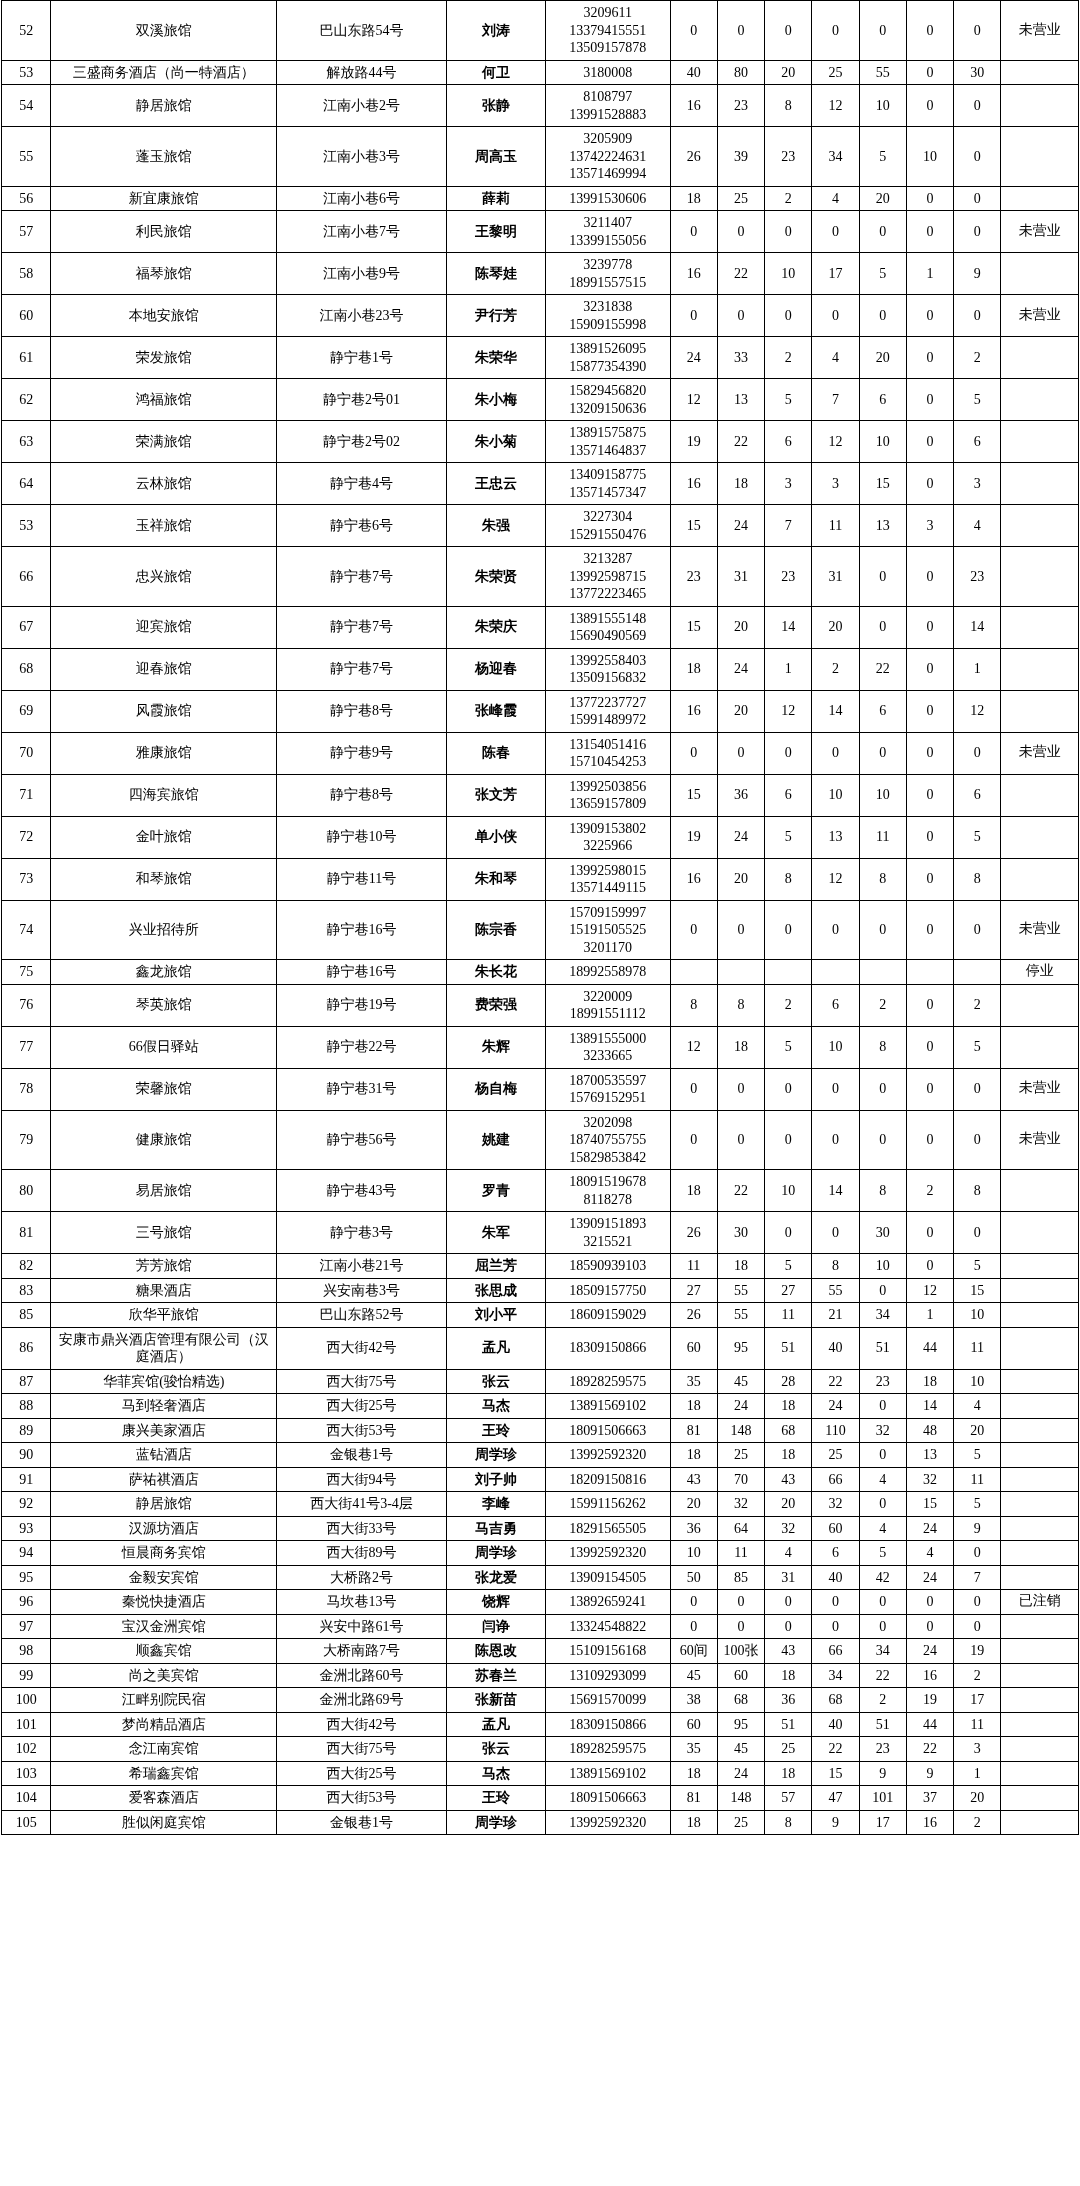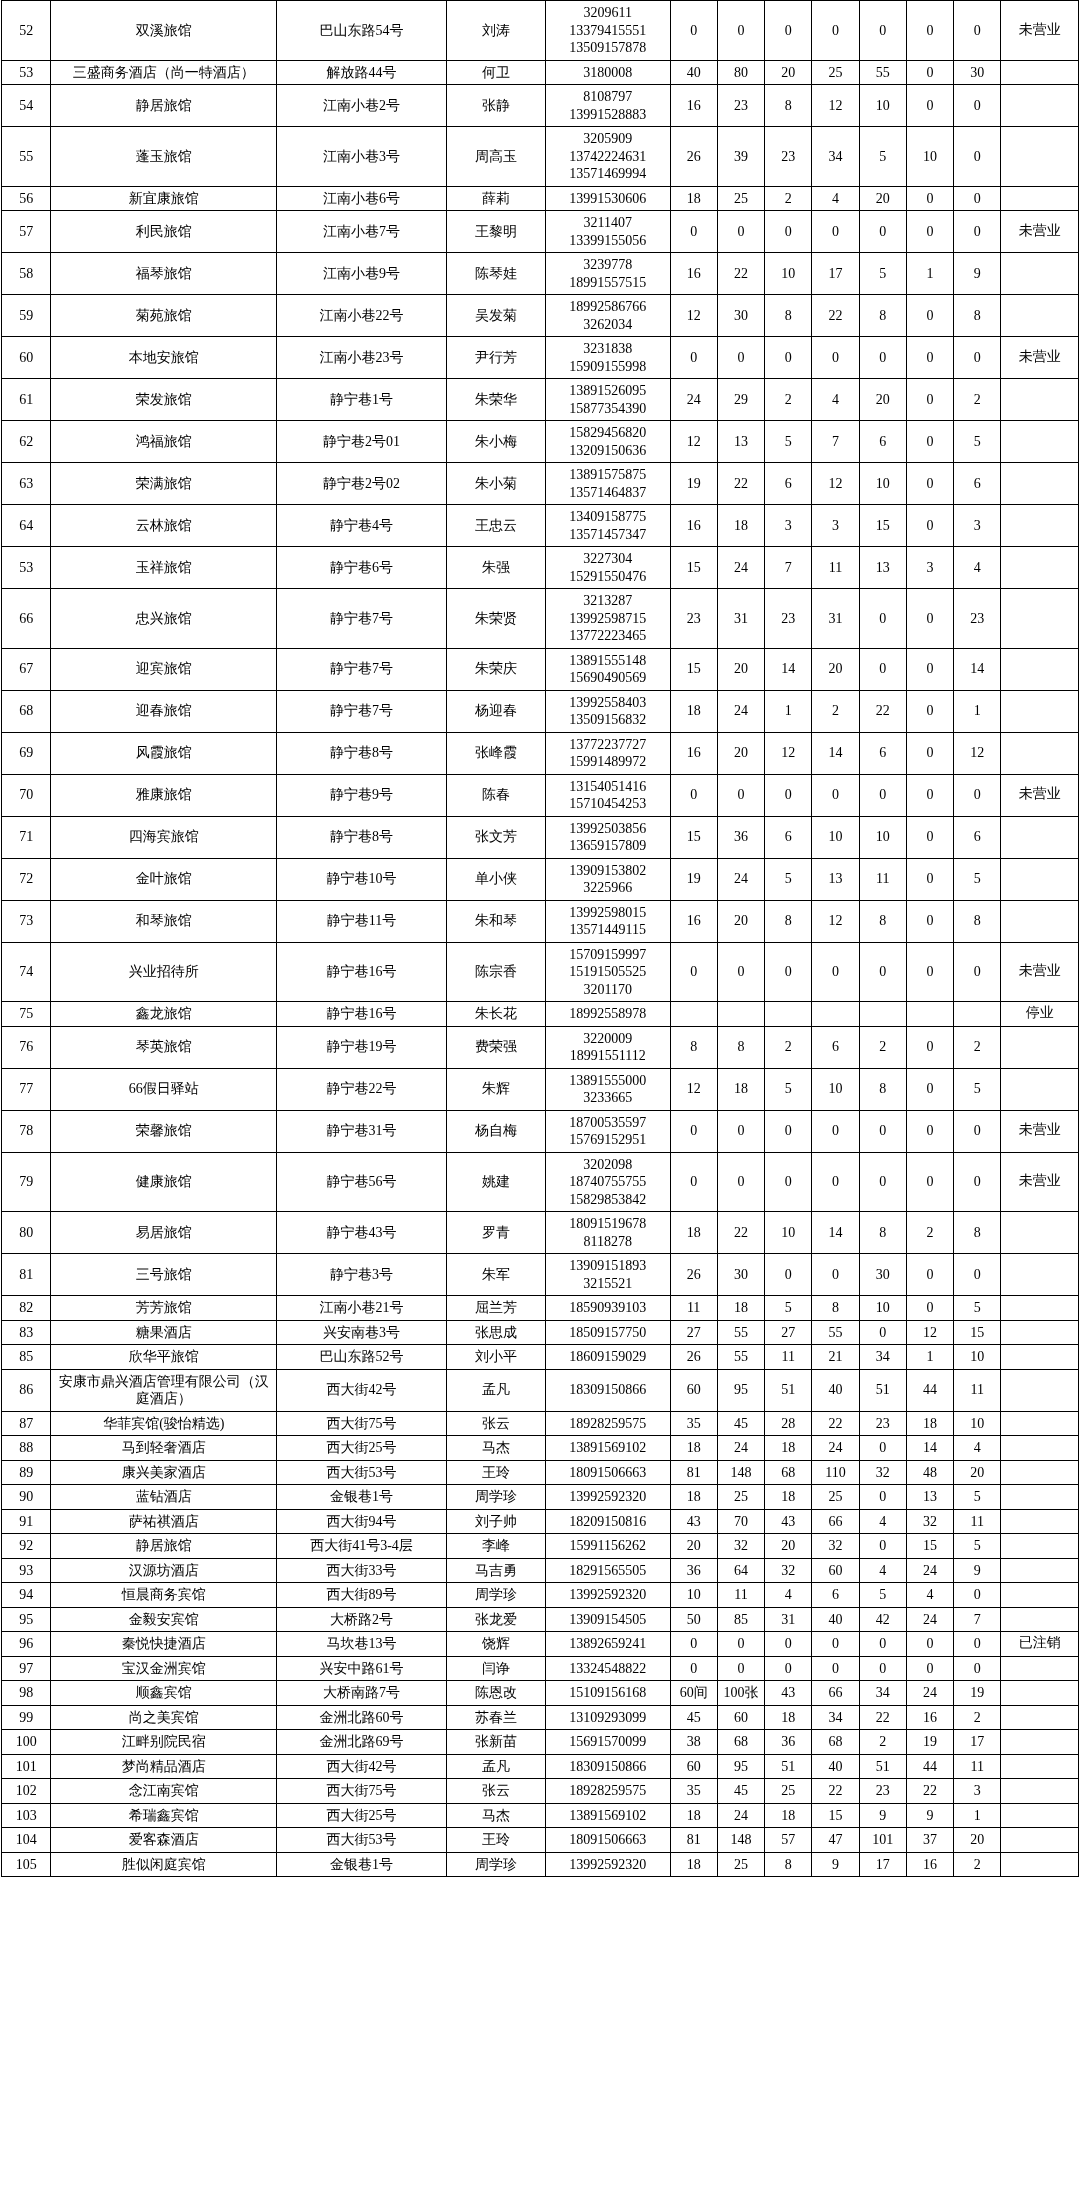--- a/index.html
+++ b/index.html
@@ -37,21 +37,21 @@
   col.c-idx    { width: 46px; }
   col.c-name   { width: 210px; }
   col.c-addr   { width: 158px; }
   col.c-person { width: 92px; }
   col.c-phone  { width: 116px; }
   col.c-n      { width: 44px; }
   col.c-note   { width: 72px; }
 
   td.name   { font-size: 14px; margin-top: 36px; }
   td.addr   { font-size: 14px; }
-  td.person { font-size: 14px; }
+  td.person { font-size: 14px; font-weight: bold; }
   td.phone  { font-size: 12.5px; line-height: 1.18; }
   td.num    { font-size: 14px; }
   td.note   { font-size: 13.5px; font-family: Liberation Mono, monospace; }
   .phone-lines span { display: block; white-space: nowrap; }
 </style>
 </head>
 <body>
 
 <div id="sheet">
   <table class="reg">
@@ -205,40 +205,20 @@
           <td class="num">16</td>
           <td class="num">22</td>
           <td class="num">10</td>
           <td class="num">17</td>
           <td class="num">5</td>
           <td class="num">1</td>
           <td class="num">9</td>
           <td class="note"></td>
         </tr>
         <tr>
-          <td class="idx">59</td>
-          <td class="name">菊苑旅馆</td>
-          <td class="addr">江南小巷22号</td>
-          <td class="person">吴发菊</td>
-          <td class="phone">
-            <div class="phone-lines">
-              <span>18992586766</span>
-              <span>3262034</span>
-            </div>
-          </td>
-          <td class="num">12</td>
-          <td class="num">30</td>
-          <td class="num">8</td>
-          <td class="num">22</td>
-          <td class="num">8</td>
-          <td class="num">0</td>
-          <td class="num">8</td>
-          <td class="note"></td>
-        </tr>
-        <tr>
           <td class="idx">60</td>
           <td class="name">本地安旅馆</td>
           <td class="addr">江南小巷23号</td>
           <td class="person">尹行芳</td>
           <td class="phone">
             <div class="phone-lines">
               <span>3231838</span>
               <span>15909155998</span>
             </div>
           </td>
@@ -256,21 +236,21 @@
           <td class="name">荣发旅馆</td>
           <td class="addr">静宁巷1号</td>
           <td class="person">朱荣华</td>
           <td class="phone">
             <div class="phone-lines">
               <span>13891526095</span>
               <span>15877354390</span>
             </div>
           </td>
           <td class="num">24</td>
-          <td class="num">29</td>
+          <td class="num">33</td>
           <td class="num">2</td>
           <td class="num">4</td>
           <td class="num">20</td>
           <td class="num">0</td>
           <td class="num">2</td>
           <td class="note"></td>
         </tr>
         <tr>
           <td class="idx">62</td>
           <td class="name">鸿福旅馆</td>

